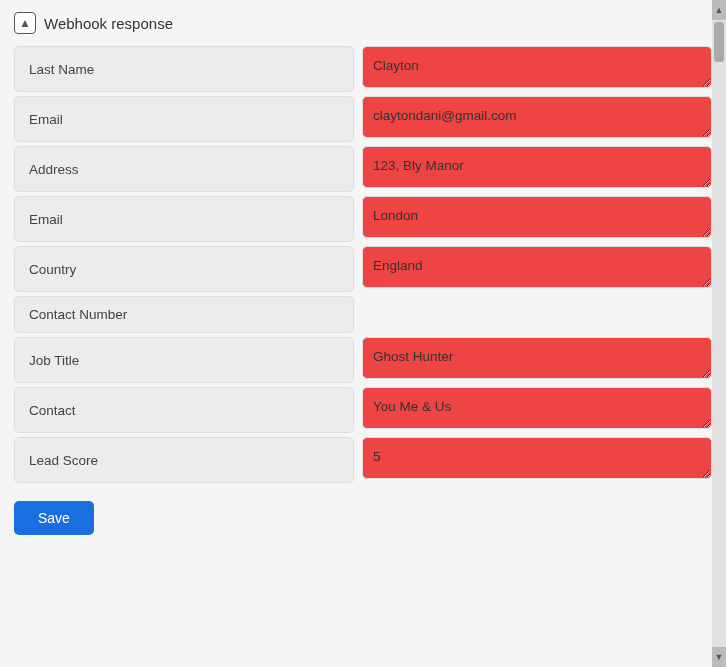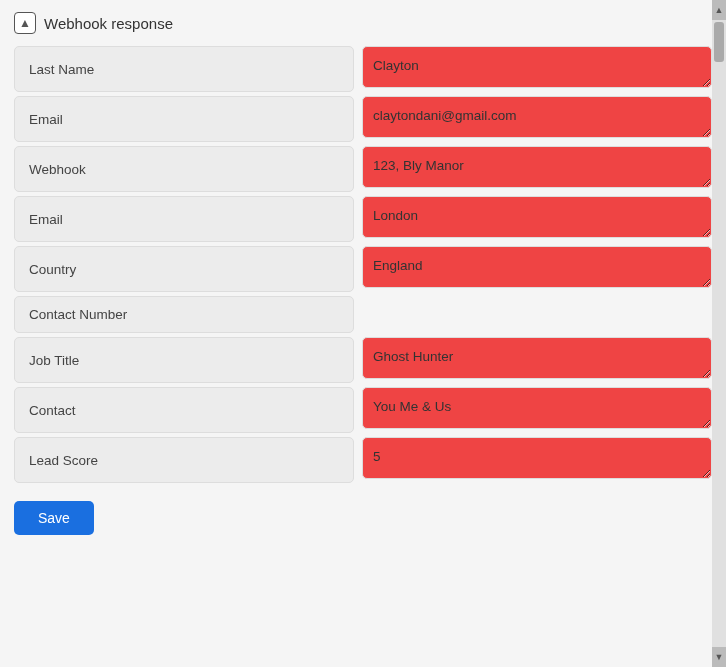--- a/index.html
+++ b/index.html
@@ -175,21 +175,21 @@
 
   <div class="field-row">
         <div class="field-label-box">Last Name</div>
         <div class="field-value-wrapper"><textarea rows="1" style="">Clayton</textarea></div>
       </div>
       <div class="field-row">
         <div class="field-label-box">Email</div>
         <div class="field-value-wrapper"><textarea rows="1" style="">claytondani@gmail.com</textarea></div>
       </div>
       <div class="field-row">
-        <div class="field-label-box">Webhook</div>
+        <div class="field-label-box">Address</div>
         <div class="field-value-wrapper"><textarea rows="1" style="">123, Bly Manor</textarea></div>
       </div>
       <div class="field-row">
         <div class="field-label-box">Email</div>
         <div class="field-value-wrapper"><textarea rows="1" style="">London</textarea></div>
       </div>
       <div class="field-row">
         <div class="field-label-box">Country</div>
         <div class="field-value-wrapper"><textarea rows="1" style="">England</textarea></div>
       </div>

